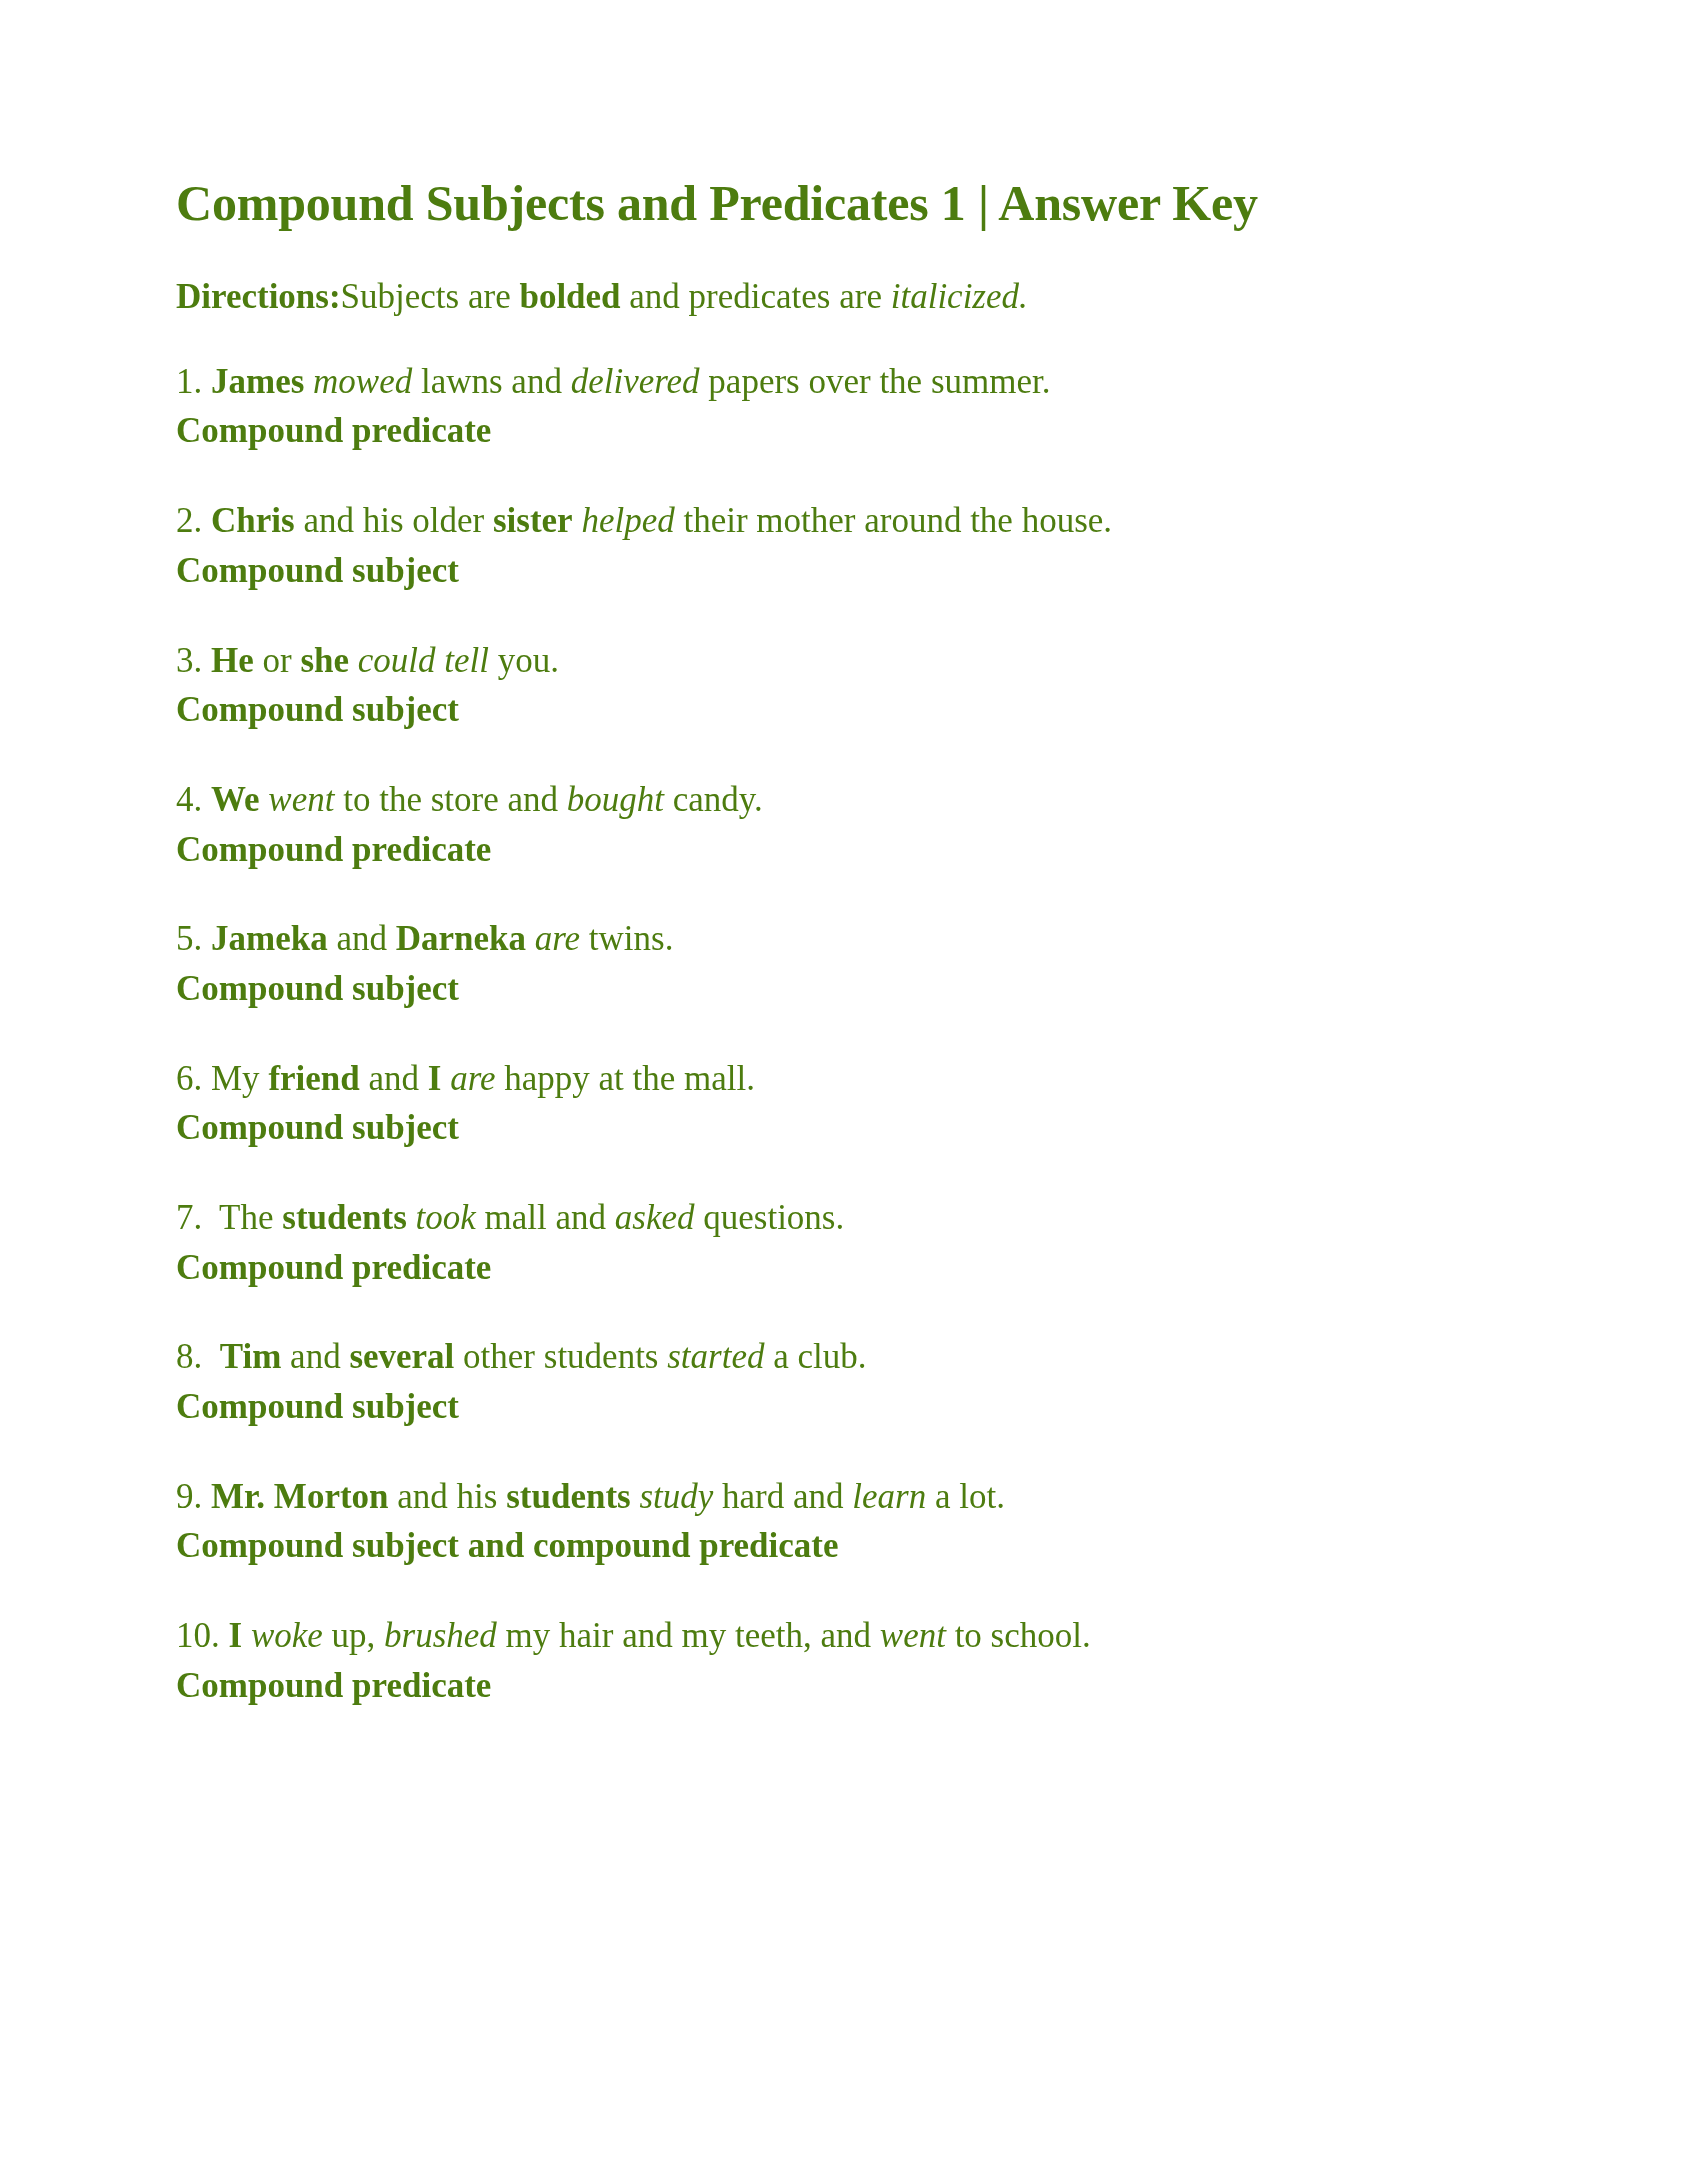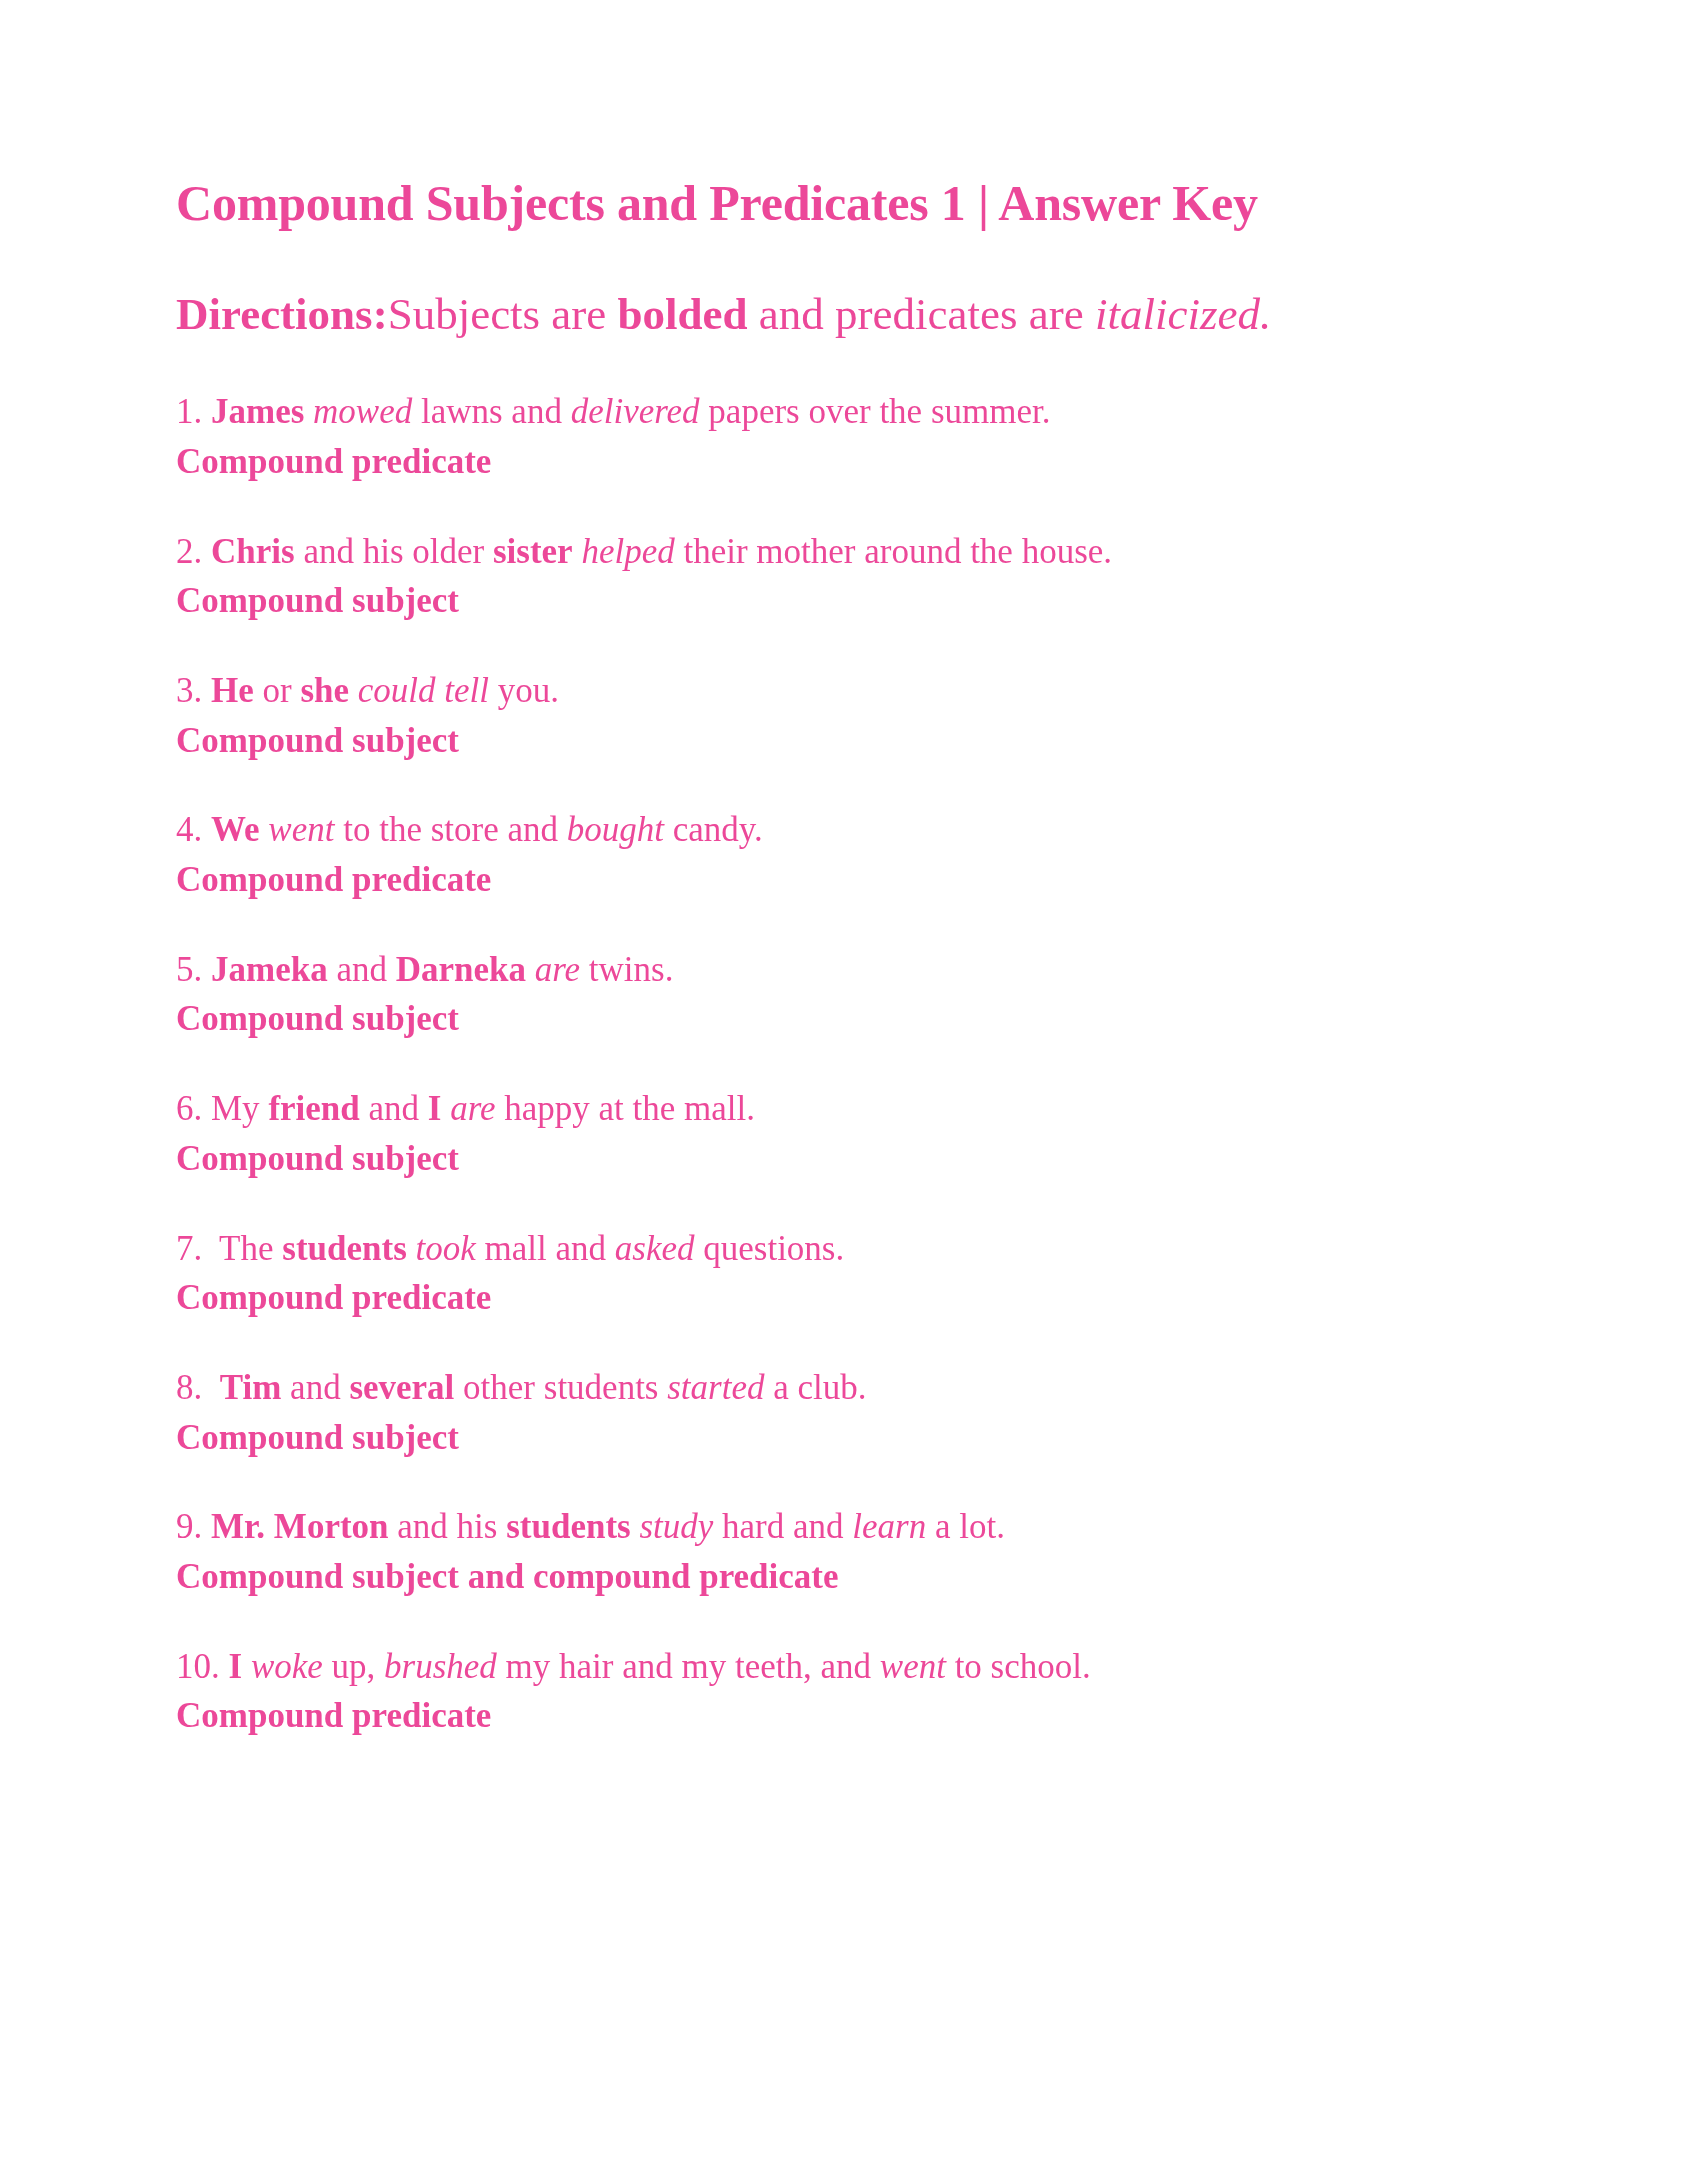--- a/index.html
+++ b/index.html
@@ -8,21 +8,21 @@
     background: #ffffff;
   }
   .page {
     position: relative;
     width: 1683px;
     height: 2178px;
     background: #ffffff;
     box-sizing: border-box;
     overflow: hidden;
     font-family: "Liberation Serif", "DejaVu Serif", serif;
-    color: #ec4899;
+    color: #4d7c0f;
   }
   .content {
     position: absolute;
     left: 176px;
     top: 176px;
     width: 1307px;
   }
 
   
   .doc-title {
@@ -32,23 +32,23 @@
     line-height: 1.1;
     letter-spacing: -0.2px;
     margin: 0 0 0 0;
     white-space: nowrap;
   }
   .title-main { font-stretch: condensed; }
   .title-key  { }
 
   
   .directions {
-    font-size: 45px;
+    font-size: 35px;
     line-height: 1.25;
-    margin-top: 55px;
+    margin-top: 44px;
   }
   .directions b { font-weight: bold; }
   .directions i { font-style: italic; }
 
   
   .items { margin-top: 38px; }
 
   .item {
     margin-bottom: 40px;
   }

